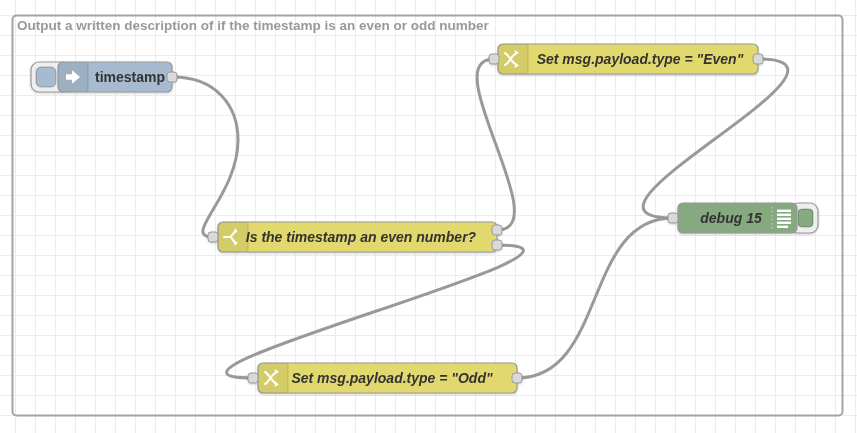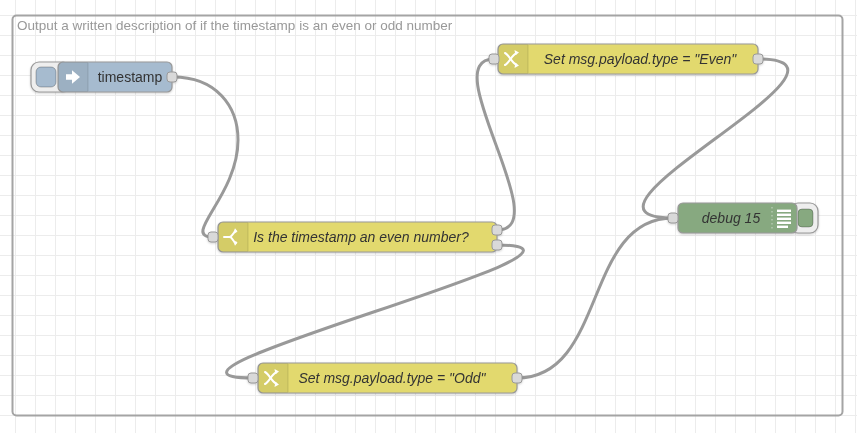--- a/index.html
+++ b/index.html
@@ -7,20 +7,21 @@
   .canvas{
     position:relative;
     width:857px;height:433px;
     background-color:#ffffff;
     background-image:
       linear-gradient(to right,#ececec 1px,transparent 1px),
       linear-gradient(to bottom,#ececec 1px,transparent 1px);
     background-size:20px 20px;
     background-position:15px 15px;
     overflow:hidden;
+    font-weight:bold;
   }
   svg{position:absolute;left:0;top:0;}
   .node-label{font-size:14px;fill:#333;}
   .node-label.it{font-style:italic;}
   .group-label{font-size:13.5px;fill:#999;}
   .node-body{stroke:#999;stroke-width:1.2;}
   .node-g{filter:drop-shadow(0 1px 1px rgba(0,0,0,0.18));}
   .port{fill:#d9d9d9;stroke:#999;stroke-width:1;}
   .wire{fill:none;stroke:#999;stroke-width:3;}
   .icon-shade{fill:rgba(0,0,0,0.06);}

